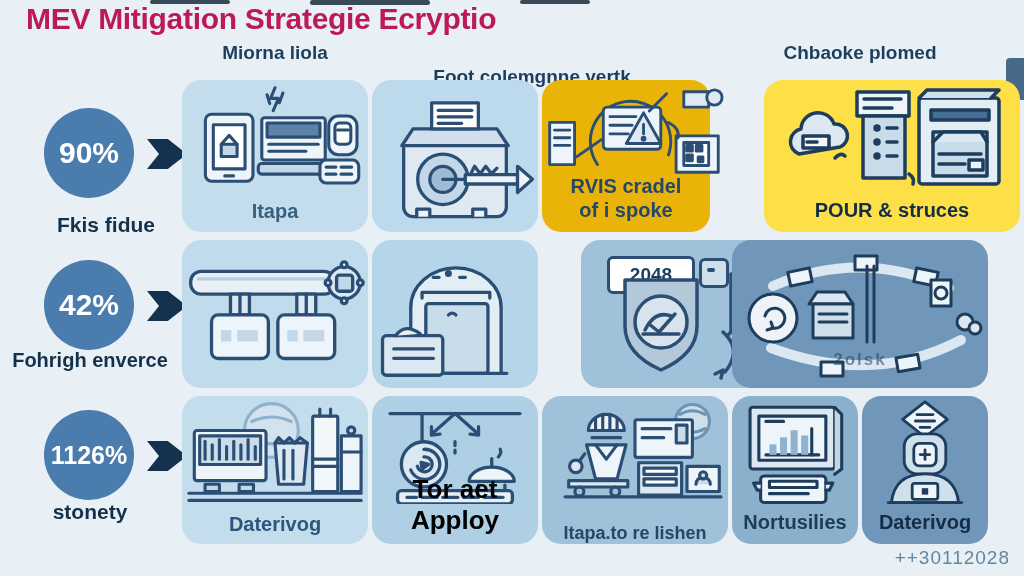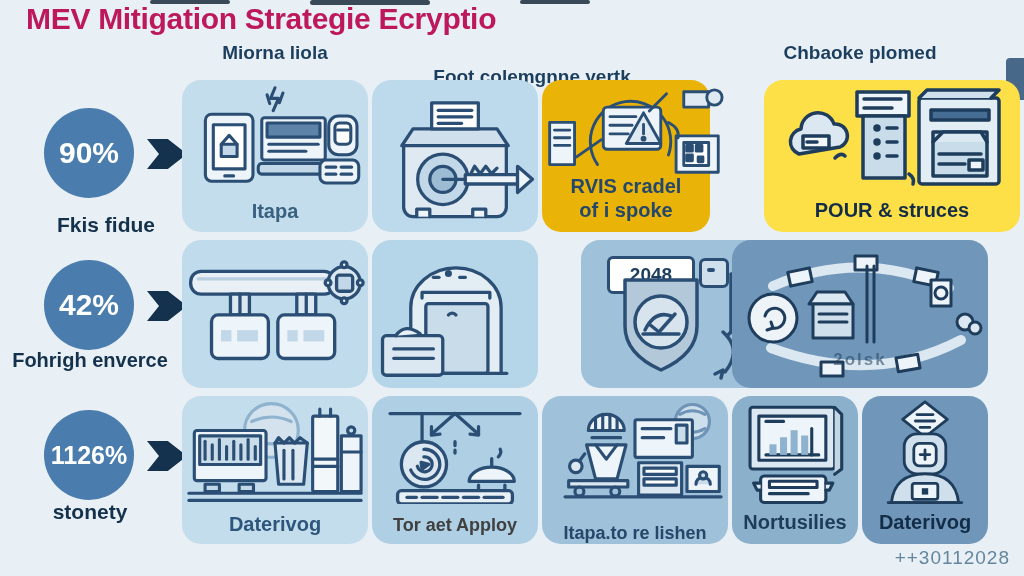--- a/index.html
+++ b/index.html
@@ -353,21 +353,21 @@
         <line x1="110" y1="86" x2="110" y2="92"></line>
         <line x1="138" y1="86" x2="138" y2="92"></line>
         <rect x="24" y="92" width="122" height="14" rx="4" fill="#e8f0f6"></rect>
         <line x1="34" y1="99" x2="44" y2="99"></line>
           <line x1="50" y1="99" x2="66" y2="99"></line>
         <line x1="72" y1="99" x2="88" y2="99"></line>
           <line x1="94" y1="99" x2="110" y2="99"></line>
         <line x1="116" y1="99" x2="136" y2="99"></line>
       </g>
     </svg>
-    <div class="card-label" style="bottom:8px; color:#404040; font-size:18px;">Tor aet Apploy</div>
+    <div class="card-label" style="bottom:8px; color:#000000; font-size:26px;">Tor aet Apploy</div>
   </div>
 
   <div class="card" style="left:542px; top:396px; width:186px; height:148px; background:#9fc1d9;">
     <svg width="180" height="104" viewBox="0 0 200 116" style="margin:4px auto 0;">
       <g stroke="#2b4e75" stroke-width="3.5" fill="none" stroke-linecap="round" stroke-linejoin="round">
         <circle cx="164" cy="24" r="19" fill="#cddfeb" stroke="#6f94b7"></circle>
         <path d="M150,16 q14,-8 28,0 M150,32 q14,8 28,0" stroke="#6f94b7"></path>
         <path d="M48,34 a20,18 0 0 1 40,0 z" fill="#eef5fa"></path>
         <line x1="56" y1="20" x2="56" y2="34"></line>
           <line x1="64" y1="16" x2="64" y2="34"></line>

